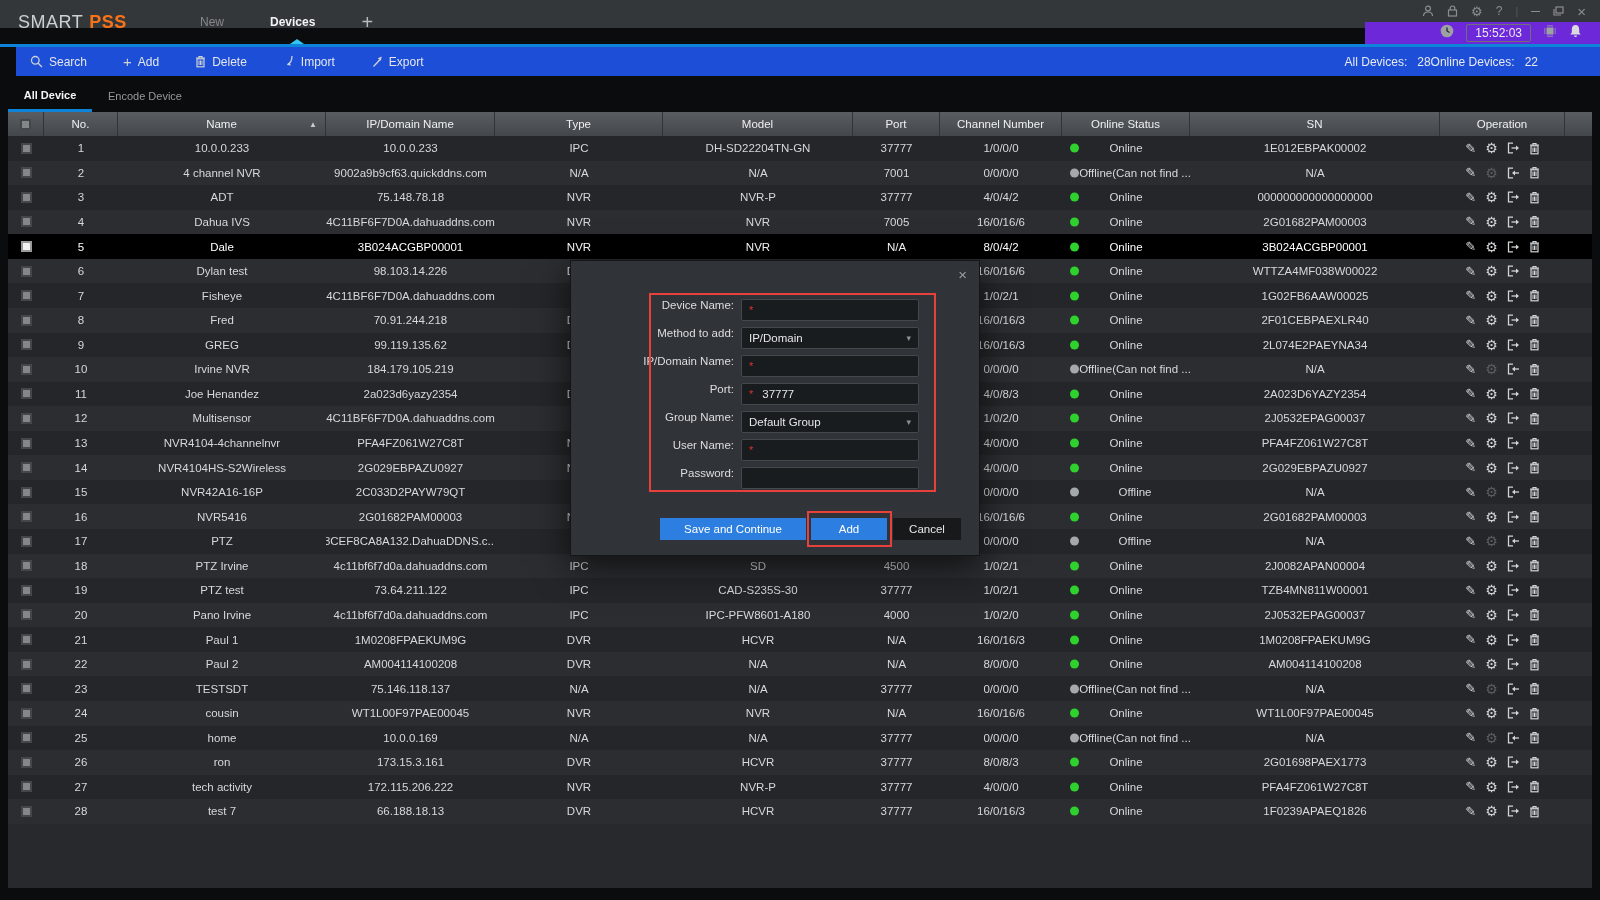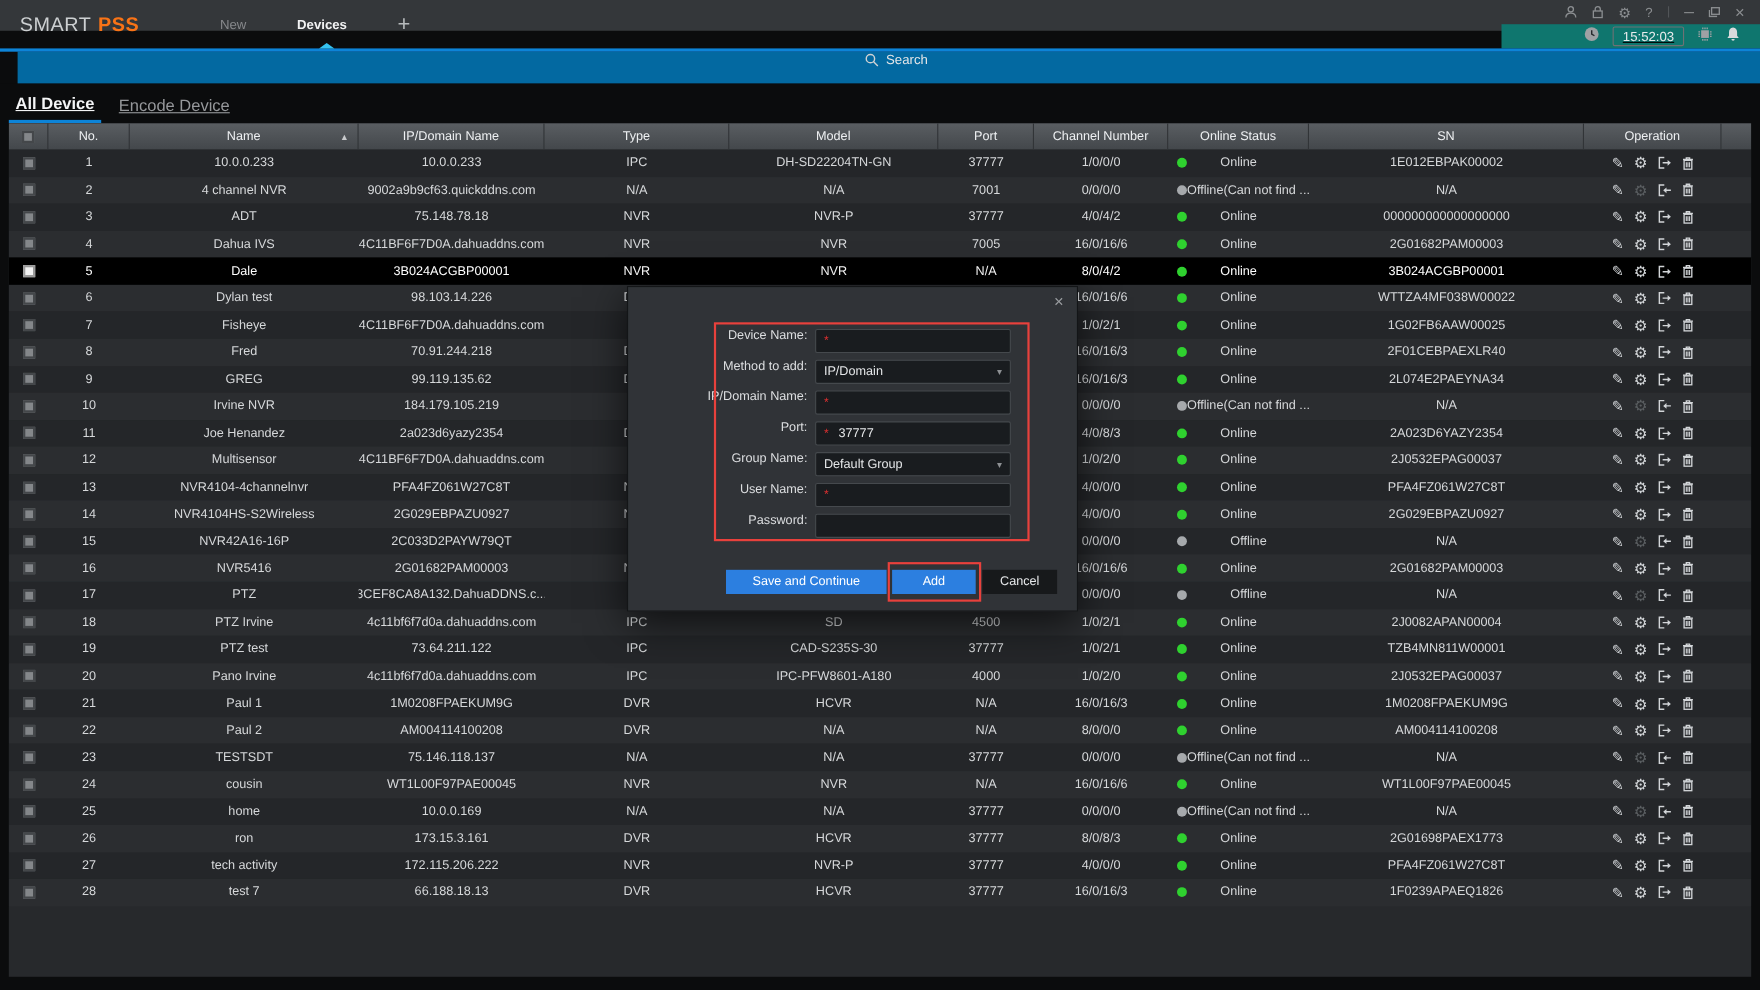--- a/index.html
+++ b/index.html
@@ -15,43 +15,43 @@
   .main-tab { font-size:12px; color:#87898c; cursor:default; }
   .main-tab.active { color:#f2f3f4; font-weight:bold; }
   .tab-plus { font-size:20px; color:#b7babc; line-height:1; }
   .titlebar-right { position:absolute; right:0; top:0; width:235px; height:44px; }
   .tb-row1 { height:22px; display:flex; align-items:center; justify-content:flex-end; gap:13px; padding-right:14px;
              color:#8b8e91; font-size:12px; }
   .tb-row1 svg { display:block; }
   .tb-sep { color:#55585b; font-size:11px; }
   .tb-min { width:9px; height:1px; background:#8b8e91; display:inline-block; }
   .tb-close { font-size:15px; }
-  .tb-row2 { height:22px; background:#0f766e; display:flex; align-items:center; justify-content:flex-end;
-             gap:12px; padding-right:18px;text-decoration:underline; }
+  .tb-row2 { height:22px; background:#6d28d9; display:flex; align-items:center; justify-content:flex-end;
+             gap:12px; padding-right:18px; }
   .time-box { border:1px solid #6e7174; border-radius:2px; padding:1px 8px; color:#e9ebed; font-size:12px; }
   .accent-line { position:absolute; top:44px; left:0; right:0; height:3px; background:#0d84d8; z-index:2; }
   .accent-line::after { content:""; position:absolute; left:290px; top:-5px; width:0; height:0;
                         border-left:7px solid transparent; border-right:7px solid transparent;
                         border-bottom:5px solid #35c3f0; }
 
   
-  .toolbar { position:absolute; top:47px; left:16px; right:0; height:29px; background:#0369a1;
-             display:flex; align-items:center; padding-left:14px; gap:36px;flex-direction:column; }
+  .toolbar { position:absolute; top:47px; left:16px; right:0; height:29px; background:#1d4ed8;
+             display:flex; align-items:center; padding-left:14px; gap:36px; }
   .tool-btn { display:flex; align-items:center; gap:6px; color:#e4e6e8; font-size:12px; cursor:default; }
   .tool-btn svg { display:block; }
   .plus-glyph { font-size:15px; color:#cfd2d4; line-height:1; }
   .toolbar-right { margin-left:auto; display:flex; align-items:center; padding-right:62px;
                    color:#e8eaec; font-size:12px; }
   .count-pair span.cnt { margin-left:10px; }
 
   
   .workspace { position:absolute; top:76px; left:0; right:0; bottom:0; background:#0b0c0d; padding:4px 8px 12px 8px; }
   .subtabs { height:32px; display:flex; }
-  .subtab { height:32px; display:flex; align-items:center; justify-content:center; font-size:15px;
-            color:#96989b; padding:0 16px; cursor:default;text-decoration:underline; }
+  .subtab { height:32px; display:flex; align-items:center; justify-content:center; font-size:11px;
+            color:#96989b; padding:0 16px; cursor:default; }
   .subtab.active { color:#f4f5f6; font-weight:bold; width:84px; padding:0; border-bottom:3px solid #0d84d8; }
   .panel { position:relative; height:calc(100% - 32px); background:#27292c; overflow:hidden; }
 
   .thead { height:24px; display:flex; background:linear-gradient(#5a5e62,#43474b); color:#eef0f2;
            font-size:11.5px; }
   .th { display:flex; align-items:center; justify-content:center; border-right:1px solid #313437; position:relative; }
   .th-filler { flex:1; border-right:none; }
 
   .w-cb{width:36px;} .w-no{width:74px;} .w-name{width:208px;} .w-ip{width:169px;} .w-type{width:168px;}
   .w-model{width:190px;} .w-port{width:87px;} .w-channel{width:122px;} .w-status{width:128px;}

